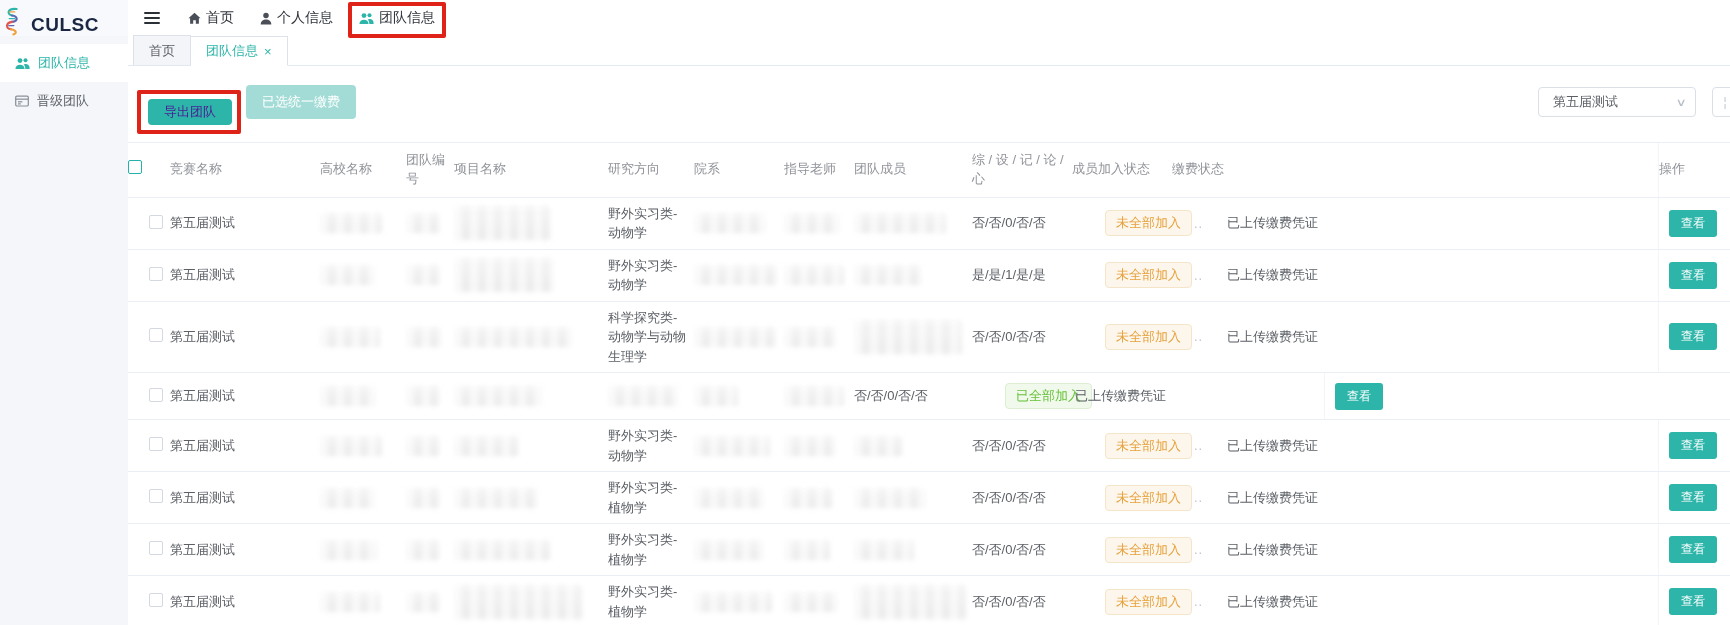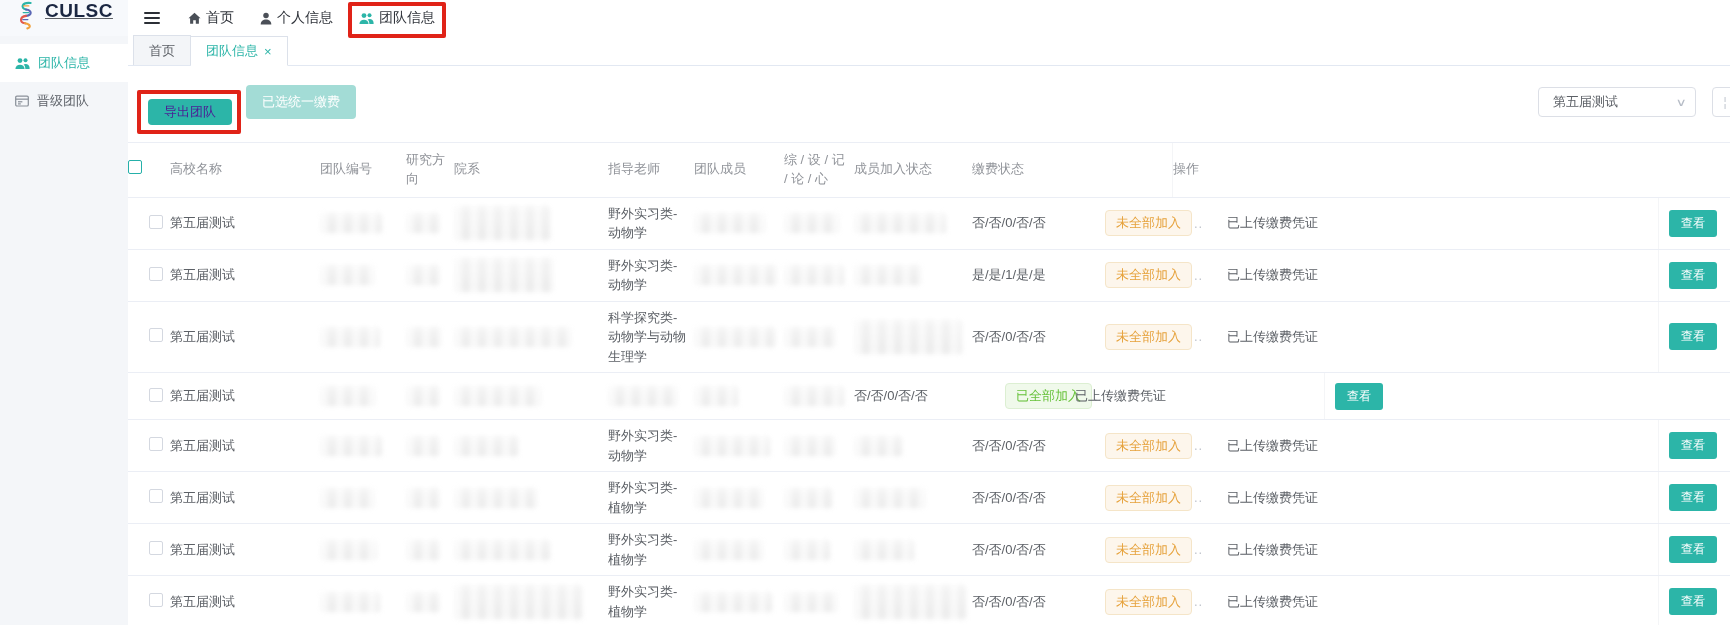--- a/index.html
+++ b/index.html
@@ -2,21 +2,21 @@
 <html><head>
 <meta charset="utf-8">
 <style>
   * { margin:0; padding:0; box-sizing:border-box; }
   html,body { background:#fff; }
   body { font-family:"Liberation Sans","DejaVu Sans",sans-serif; color:#5c6066; }
   .screen { position:relative; width:1730px; height:625px; background:#fff; overflow:hidden; }
 
   
   .topbar { display:flex; height:36px; align-items:stretch; background:#fff; }
-  .logo-area { width:128px; display:flex; align-items:flex-start; gap:7px; padding-left:14px; background:#f7f9fc;text-decoration:underline; }
+  .logo-area { width:128px; display:flex; align-items:flex-end; gap:7px; padding-left:0; background:#f7f9fc; }
   .brand { font-size:19px; font-weight:700; color:#1b2742; letter-spacing:.5px; }
   .topnav { display:flex; align-items:center; gap:26px; padding-left:14px; }
   .hamburger { display:flex; flex-direction:column; gap:3px; cursor:pointer; padding:4px 2px; }
   .hamburger i { display:block; width:16px; height:2px; background:#2b2f36; border-radius:1px; }
   .nav-item { display:flex; align-items:center; gap:5px; font-size:14px; color:#30343b; cursor:pointer; position:relative; }
   .nav-item svg { color:#4a4f57; }
   .nav-item.team svg { color:#2cb5a8; }
 
   
   .annotation { position:absolute; border:4px solid #e02318; border-radius:2px; pointer-events:none; }
@@ -176,22 +176,24 @@
           </div>
           <div class="partial-control">
             <span>¦</span>
           </div>
         </div>
       </div>
 
       <div class="table">
         <div class="grid-row thead">
           <div class="cell cb-cell"><span class="cb head"></span></div>
+          <div class="cell">竞赛名称</div>
           <div class="cell">高校名称</div>
           <div class="cell">团队编号</div>
+          <div class="cell">项目名称</div>
           <div class="cell">研究方向</div>
           <div class="cell">院系</div>
           <div class="cell">指导老师</div>
           <div class="cell">团队成员</div>
           <div class="cell">综 / 设 / 记 / 论 / 心</div>
           <div class="cell">成员加入状态</div>
           <div class="cell">缴费状态</div>
           <div class="cell"></div>
           <div class="cell col-action">操作</div>
         </div>

